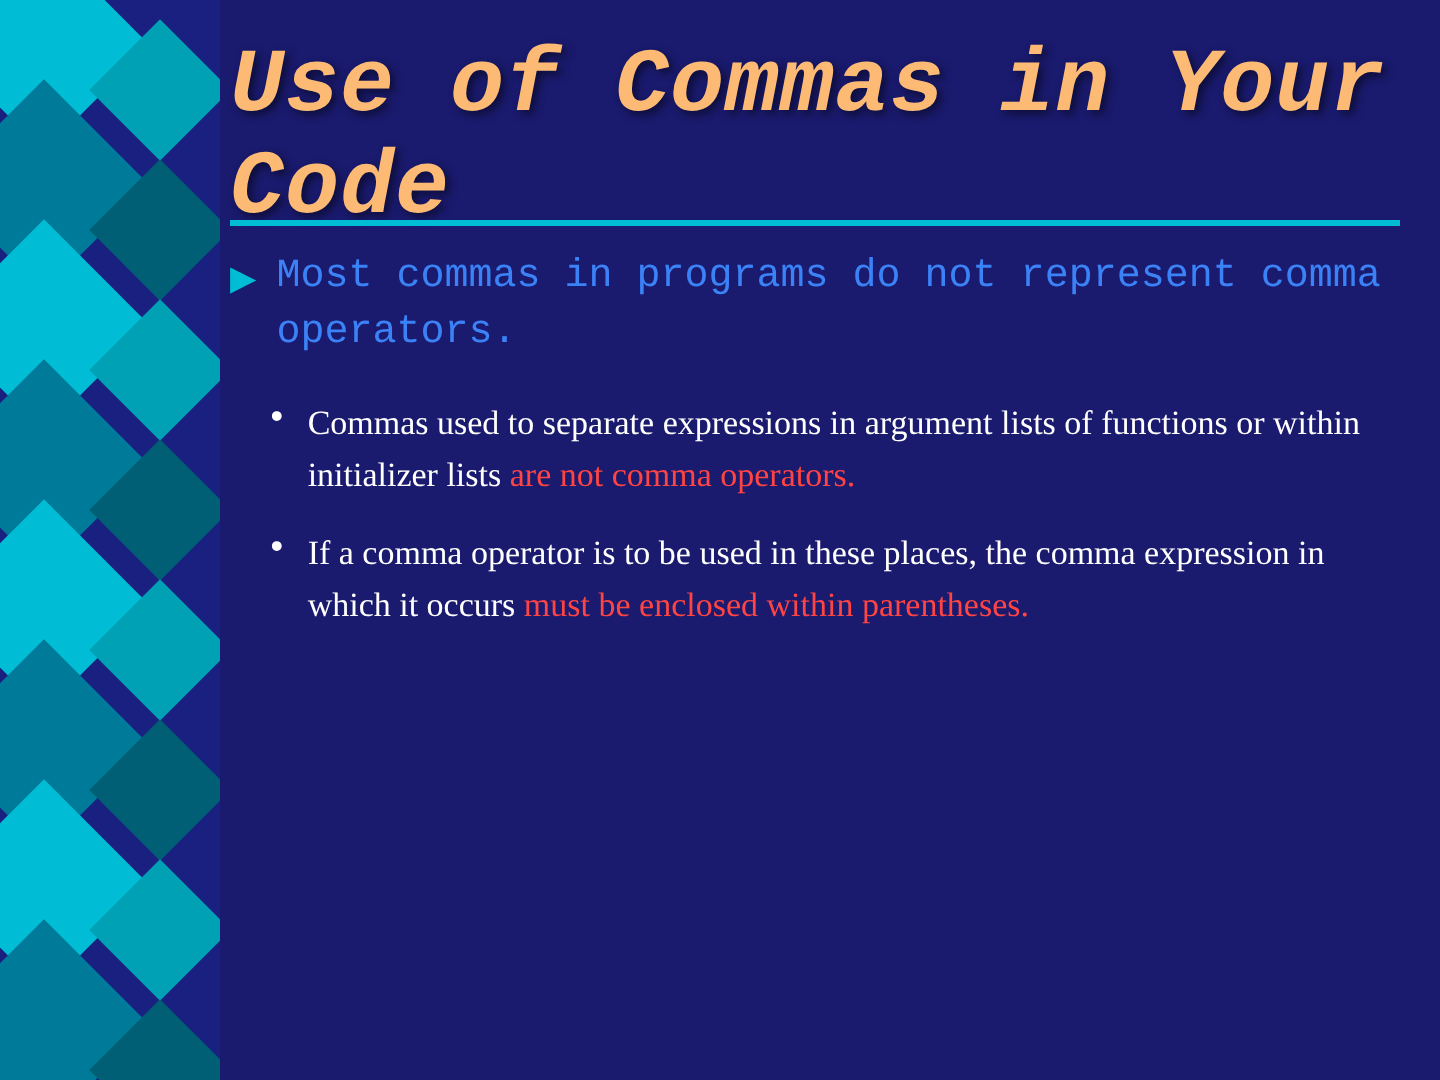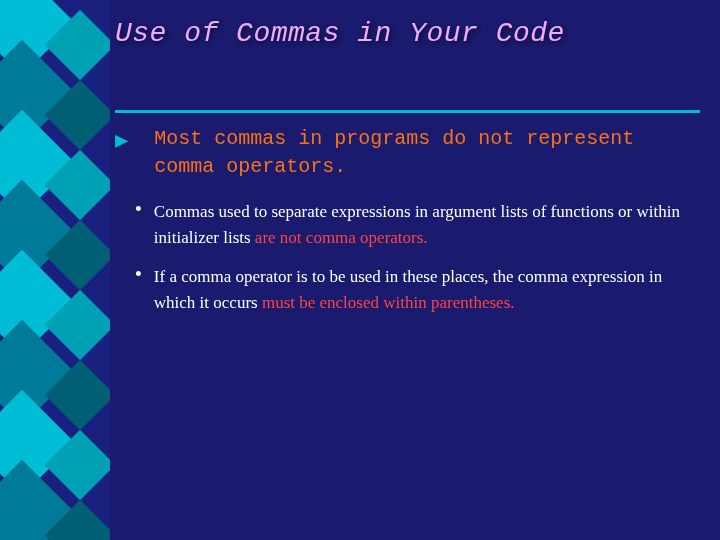--- a/index.html
+++ b/index.html
@@ -24,23 +24,23 @@
     
     .title-bar {
       position: absolute;
       top: 18px;
       left: 115px;
       right: 20px;
       background-color: #1a1a6e;
     }
 
     .title {
-      font-size: 28px;
-      font-weight: normal;
-      color: #f0abfc;
+      font-size: 45px;
+      font-weight: bold;
+      color: #fdba74;
       font-style: italic;
       letter-spacing: 0.5px;
       text-shadow: 2px 2px 4px rgba(0,0,0,0.5);
     }
 
     
     .divider {
       position: absolute;
       top: 110px;
       left: 115px;
@@ -66,25 +66,24 @@
 
     .bullet-icon {
       color: #00bcd4;
       font-size: 22px;
       margin-right: 10px;
       margin-top: 2px;
       flex-shrink: 0;
     }
 
     .main-text {
-      color: #f97316;
+      color: #3b82f6;
       font-size: 20px;
       line-height: 1.4;
       font-family: 'Courier New', Courier, monospace;
-      margin-left: 16px;
     }
 
     .sub-bullets {
       margin-left: 18px;
       margin-top: 8px;
     }
 
     .sub-bullet {
       display: flex;
       align-items: flex-start;

